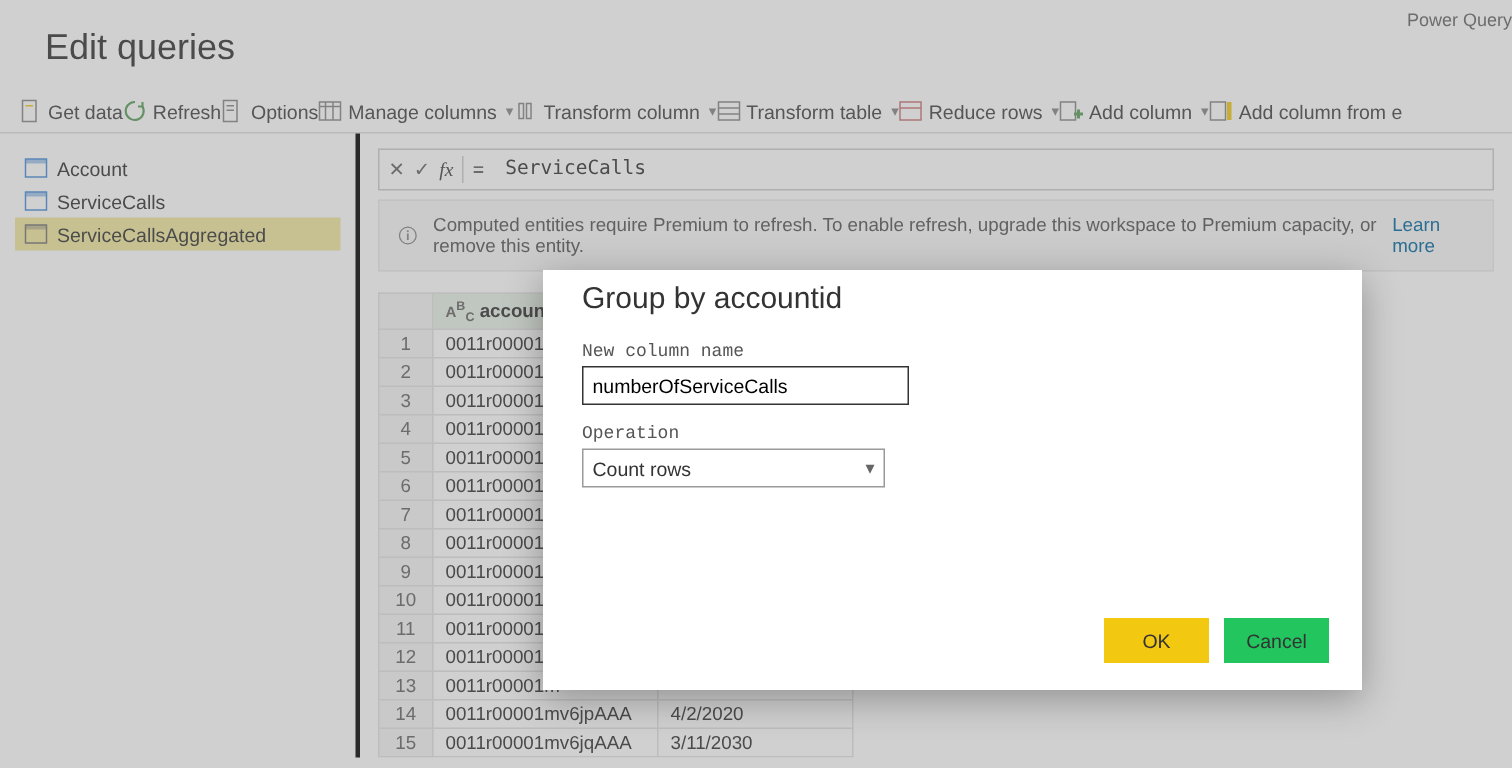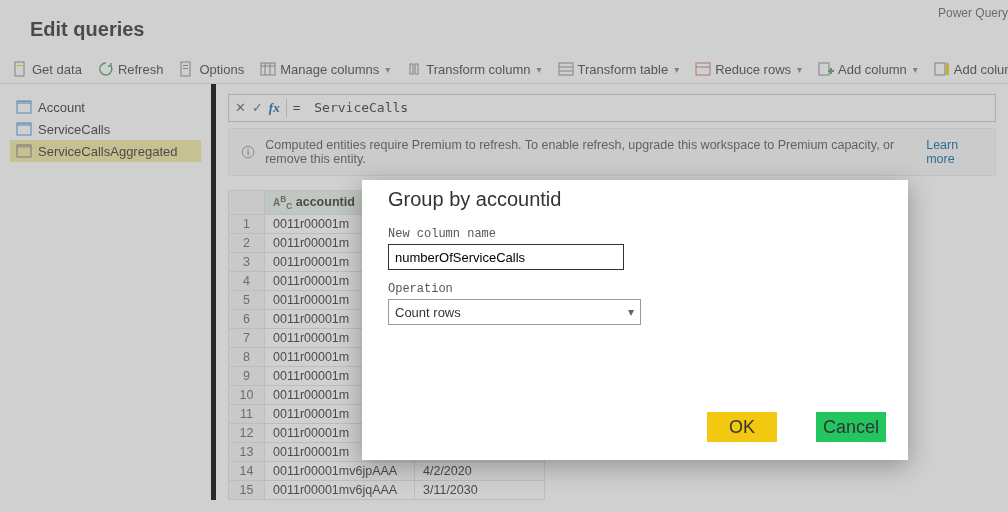--- a/index.html
+++ b/index.html
@@ -1,60 +1,60 @@
 <!DOCTYPE html>
 <html><head>
 <meta charset="utf-8">
 <style>
   * { box-sizing: border-box; }
   html, body { margin: 0; padding: 0; font-family: "Segoe UI", Arial, sans-serif; font-size: 13px; color: #333; }
   body { width: 1008px; height: 512px; overflow: hidden; background: #fff; position: relative; }
 
   .title-center { position: absolute; top: 6px; left: 0; right: 0; text-align: right; font-size: 12px; color: #666; }
-  .page-header { padding: 18px 0 14px 30px; font-size: 20px; font-weight: 700; color: #333; }
-  .ribbon { display: flex; align-items: center; gap: 16px; padding: 6px 12px; border-bottom: 1px solid #ddd; background: #fff; white-space: nowrap; overflow: hidden; }
+  .page-header { padding: 18px 0 14px 30px; font-size: 24px; font-weight: 400; color: #333; }
+  .ribbon { display: flex; align-items: center; gap: 0; padding: 6px 12px; border-bottom: 1px solid #ddd; background: #fff; white-space: nowrap; overflow: hidden; }
   .ribbon-btn { display: inline-flex; align-items: center; gap: 4px; color: #444; cursor: pointer; font-size: 13px; }
   .ribbon-btn svg { width: 16px; height: 16px; flex-shrink: 0; }
   .chev { font-size: 10px; color: #888; margin-left: 2px; }
 
   .workspace { display: flex; height: calc(100% - 96px); }
-  .sidebar { width: 216px; border-right: 5px solid #000000; padding: 12px 10px; }
+  .sidebar { width: 240px; border-right: 3px solid #000000; padding: 12px 10px; }
   .sidebar-item { display: flex; align-items: center; gap: 6px; padding: 3px 6px; cursor: pointer; font-size: 13px; color: #333; }
   .sidebar-item svg { width: 16px; height: 16px; flex-shrink: 0; }
   .sidebar-item.selected { background: #f2e8a0; }
 
   .main { flex: 1; overflow: hidden; display: flex; flex-direction: column; }
   .formula-bar { display: flex; align-items: center; gap: 6px; border: 1px solid #ccc; margin: 10px 12px 6px 12px; height: 28px; padding: 0 6px; background: #fff; font-size: 13px; }
   .fb-icon { color: #666; cursor: pointer; }
-  .fx { font-style: italic; color: #0369a1; font-family: "Segoe UI", serif; font-weight: bold; }
+  .fx { font-style: italic; color: #404040; font-family: "Segoe UI", serif; }
   .fcode { font-family: "Segoe UI", monospace; color: #333; padding-left: 8px; }
 
   .banner { display: flex; align-items: center; gap: 10px; background: #f7f7f7; border: 1px solid #eaeaea; margin: 0 12px; padding: 9px 12px; font-size: 12.5px; color: #555; }
   .banner svg { width: 16px; height: 16px; color: #666; }
   .banner a { color: #0369a1; cursor: pointer; text-decoration: none; }
 
   .grid-wrap { margin: 14px 12px 0 12px; }
   table.grid { border-collapse: collapse; background: #fff; }
   table.grid th, table.grid td { border: 1px solid #e2e2e2; font-size: 12.5px; text-align: left; }
   table.grid th.rownum, table.grid td.rownum { width: 36px; text-align: center; background: #f4f4f4; color: #666; padding: 2px 4px; }
   table.grid th.colhdr { background: #e6f0e7; padding: 3px 8px; font-weight: 600; color: #333; }
   table.grid td.cell { padding: 2px 10px 2px 8px; color: #333; }
   .col1 { width: 150px; }
   .col2 { width: 130px; }
 
   
   .mask { position: absolute; inset: 0; background: rgba(120,120,120,0.35); }
   .dialog { position: absolute; left: 362px; top: 180px; width: 546px; height: 280px; background: #fff; box-shadow: 0 6px 24px rgba(0,0,0,0.3); padding: 8px 26px; }
   .dialog h1 { font-size: 20px; font-weight: 400; margin: 0 0 16px 0; color: #333; }
   .field-label { font-size: 12px; color: #555; margin-top: 8px; font-family: Liberation Mono, monospace; }
-  .text-input { width: 236px; height: 26px; border: 1px solid #333; padding: 2px 6px; font-size: 13px; margin-top: 3px; }
-  .dropdown { width: 253px; height: 26px; border: 1px solid #999; padding: 2px 6px; font-size: 13px; margin-top: 3px; display: flex; align-items: center; justify-content: space-between; cursor: pointer; }
+  .text-input { width: 218px; height: 26px; border: 1px solid #333; padding: 2px 6px; font-size: 13px; margin-top: 3px; }
+  .dropdown { width: 202px; height: 26px; border: 1px solid #999; padding: 2px 6px; font-size: 13px; margin-top: 3px; display: flex; align-items: center; justify-content: space-between; cursor: pointer; }
   .dropdown .dchev { color: #666; font-size: 12px; }
   .dialog-footer { position: absolute; right: 22px; bottom: 18px; display: flex; gap: 10px; }
-  .btn { min-width: 70px; height: 30px; border: none; font-size: 18px; cursor: pointer; margin-left: 29px; }
+  .btn { min-width: 70px; height: 30px; border: none; font-size: 13px; cursor: pointer; }
   .btn-primary { background: #f2c811; color: #333; font-weight: 500; }
   .btn-secondary { background: #22c55e; color: #333; }
 </style>
 </head>
 <body>
 
 <div class="title-center">Power Query</div>
 <div class="page-header">Edit queries</div>
 
 <div class="ribbon">

